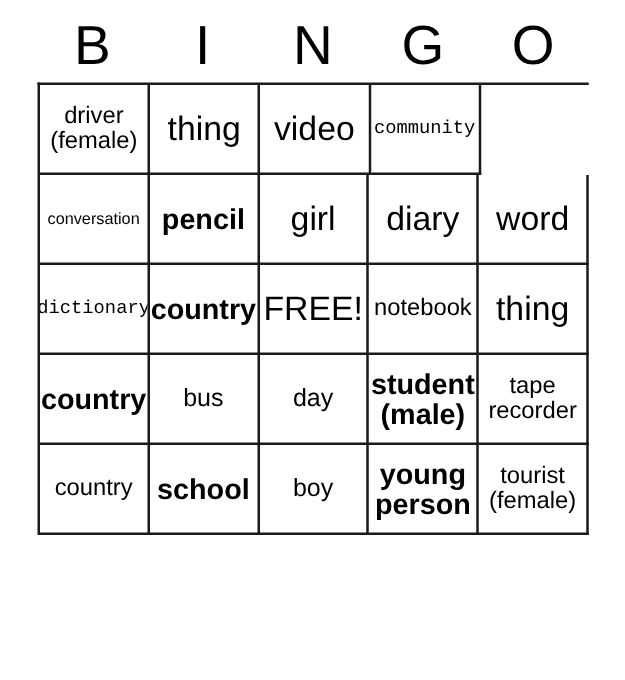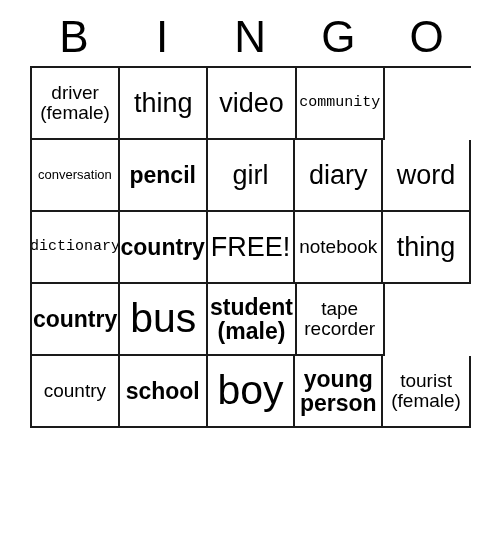--- a/index.html
+++ b/index.html
@@ -68,21 +68,21 @@
   .cell-text {
     display: block;
     text-align: center;
     line-height: 1.05;
     color: #000;
     white-space: pre-line;
     font-weight: 400;
   }
 
   
-  .fs-xl  { font-size: 41px; }
+  .fs-xl  { font-size: 20px; }
   .fs-lg  { font-size: 27px; }
   .fs-md  { font-size: 23px; font-weight: bold; }
   .fs-sm  { font-size: 19px; }
   .fs-xs  { font-size: 15px; font-family: Liberation Mono, monospace; }
   .fs-xxs { font-size: 13px; }
 </style>
 </head>
 <body>
 
 <div id="card">
@@ -160,20 +160,23 @@
     </div>
 
     <div class="grid-row">
       <div class="cell">
           <span class="cell-text fs-md">country</span>
         </div>
       <div class="cell">
           <span class="cell-text fs-xl">bus</span>
         </div>
       <div class="cell">
+          <span class="cell-text fs-xl">day</span>
+        </div>
+      <div class="cell">
           <span class="cell-text fs-md">student
 (male)</span>
         </div>
       <div class="cell">
           <span class="cell-text fs-sm">tape
 recorder</span>
         </div>
     </div>
 
     <div class="grid-row">

